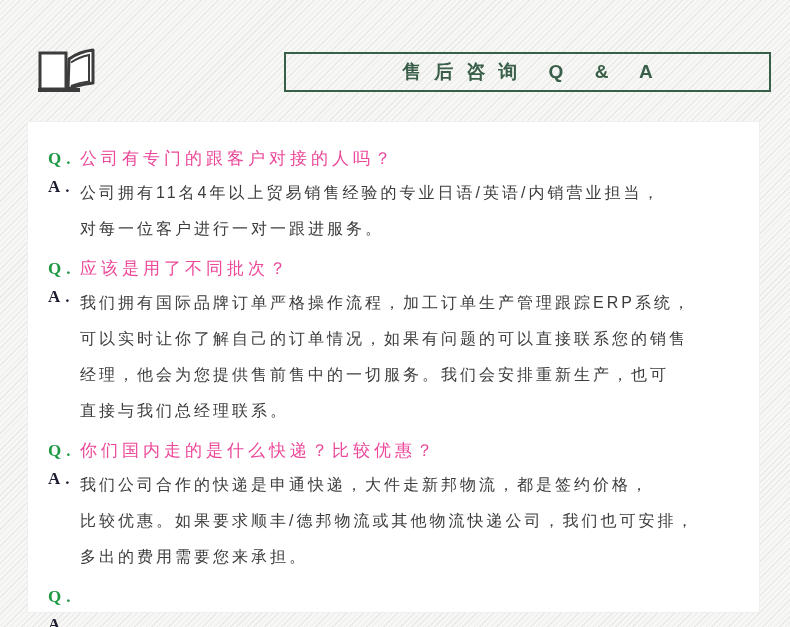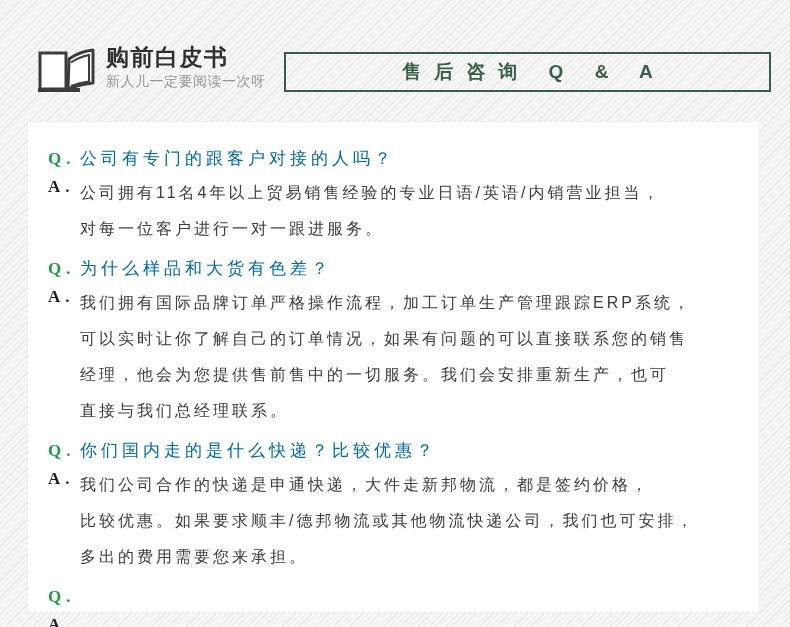--- a/index.html
+++ b/index.html
@@ -31,21 +31,21 @@
     padding:25px 30px 0 20px;
   }
   .row{display:flex;align-items:flex-start;}
   .label{
     flex:0 0 32px;font-family:"Liberation Serif","DejaVu Serif",serif;
     font-weight:bold;font-size:17px;line-height:24px;letter-spacing:5px;
   }
   .q-row{margin-bottom:4px;}
   .q-row .label{color:#1f9a44;}
   .q-text{
-    color:#0369a1;font-size:17px;line-height:24px;letter-spacing:4px;font-weight:500;
+    color:#ec4899;font-size:17px;line-height:24px;letter-spacing:4px;font-weight:500;
     white-space:pre-line;
   }
   .a-row{margin-bottom:10px;}
   .a-row .label{color:#1c1c30;}
   .a-text{
     color:#3c3c3c;font-size:16px;line-height:36px;letter-spacing:3px;
     white-space:pre-line;
   }
 </style>
 </head>
@@ -54,24 +54,20 @@
 <div id="page">
 
   <div class="logo">
     <span>
       <svg viewBox="0 0 60 52" fill="none">
         <rect x="4" y="9" width="26" height="36" fill="#ffffff" stroke="#3c3c3c" stroke-width="3"></rect>
         <path d="M2 46 H44" stroke="#3c3c3c" stroke-width="4"></path>
         <path d="M32 45 C41 41 49 40 57 39 L57 6 C48 7 40 10 33 15 Z" fill="#ffffff" stroke="#3c3c3c" stroke-width="3" stroke-linejoin="round"></path>
         <path d="M35 42 C42 39 48 38 53 37.5 L53 11 C46 12.5 40 15 35 18.5" fill="none" stroke="#3c3c3c" stroke-width="2"></path>
       </svg>
-    </span>
-    <span>
-      <div class="logo-title">购前白皮书</div>
-      <div class="logo-subtitle">新人儿一定要阅读一次呀</div>
     </span>
   </div>
 
   <div class="banner">
     <span class="banner-text">售后咨询 Q &amp; A</span>
   </div>
 
   <div class="qa-panel">
 
     <div>
@@ -82,21 +78,21 @@
       <div class="row a-row">
         <span class="label">A.</span>
         <span class="a-text">公司拥有11名4年以上贸易销售经验的专业日语/英语/内销营业担当，
 对每一位客户进行一对一跟进服务。</span>
       </div>
     </div>
 
     <div>
       <div class="row q-row">
         <span class="label">Q.</span>
-        <span class="q-text">为什么样品和大货有色差？</span>
+        <span class="q-text">应该是用了不同批次？</span>
       </div>
       <div class="row a-row">
         <span class="label">A.</span>
         <span class="a-text">我们拥有国际品牌订单严格操作流程，加工订单生产管理跟踪ERP系统，
 可以实时让你了解自己的订单情况，如果有问题的可以直接联系您的销售
 经理，他会为您提供售前售中的一切服务。我们会安排重新生产，也可
 直接与我们总经理联系。</span>
       </div>
     </div>
 

